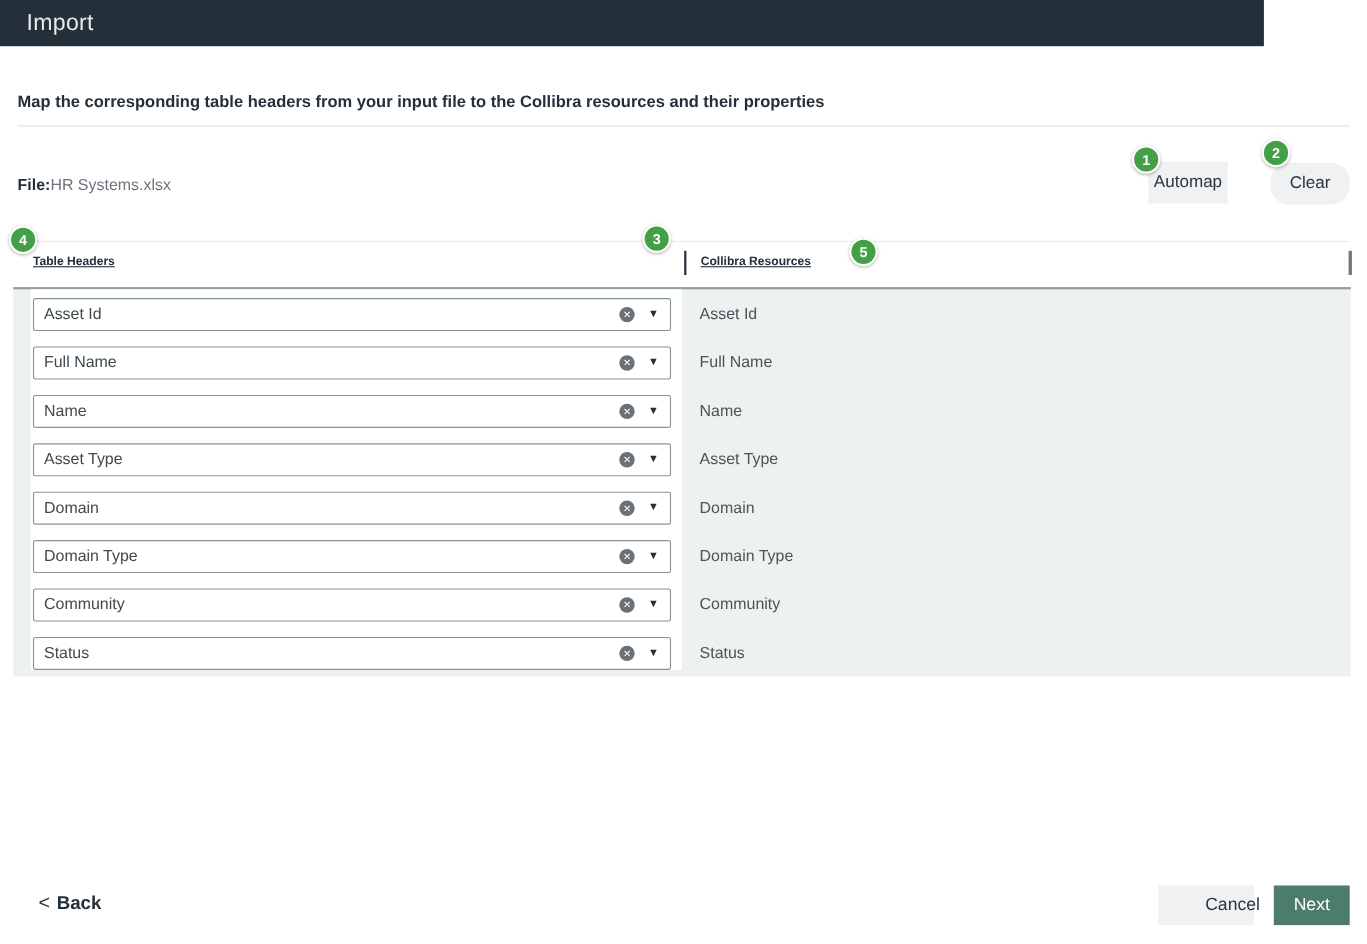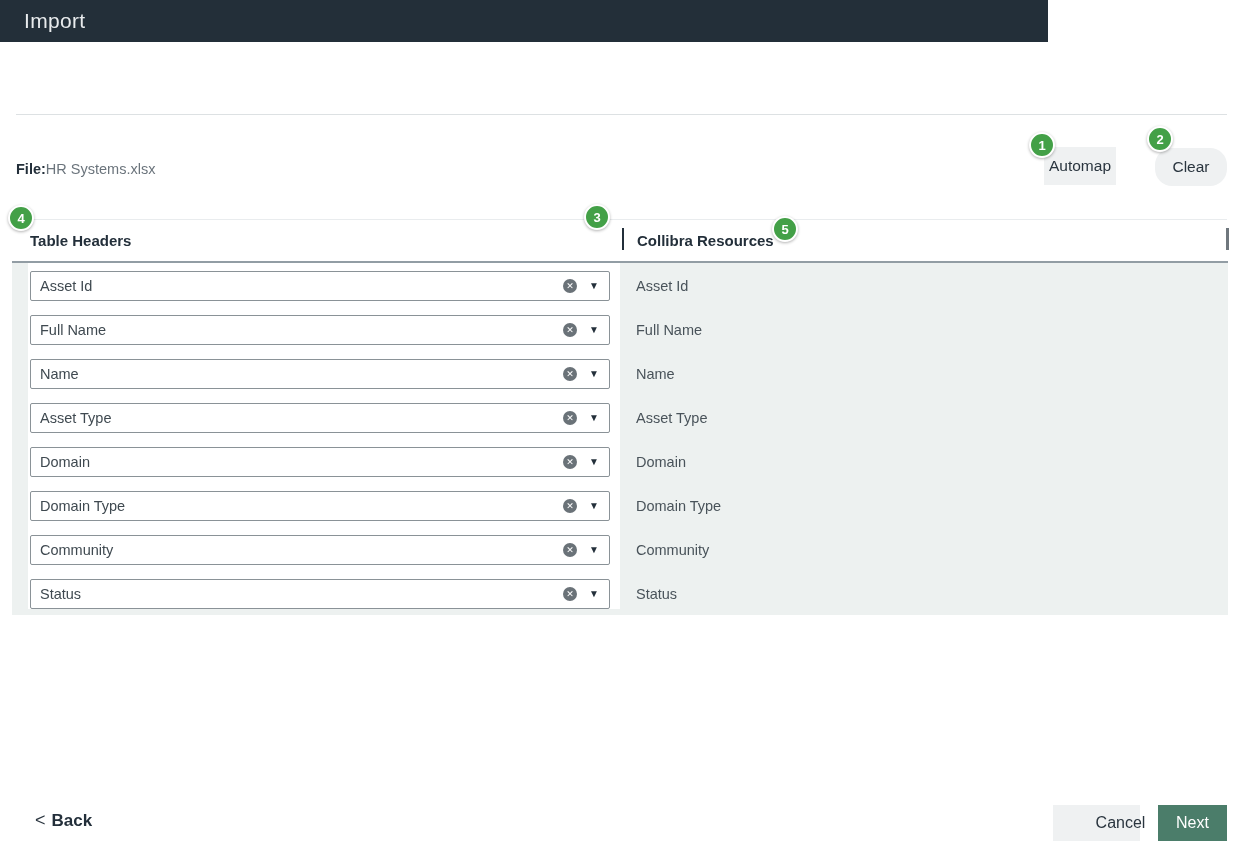--- a/index.html
+++ b/index.html
@@ -14,21 +14,21 @@
   html,body{background:#fff;}
   body{
     font-family:"Liberation Sans","DejaVu Sans",sans-serif;
     color:var(--ink);
   }
   .stage{
     position:relative;width:1243px;height:858px;background:#fff;overflow:hidden;
   }
   
   .titlebar{
-    position:absolute;left:0;top:0;width:1048px;height:42px;
+    position:absolute;left:0;top:0;width:1149px;height:42px;
     background:var(--titlebar-bg);
     display:flex;align-items:center;padding:0 24px;
   }
   .dialog-title{
     color:#e8ebed;font-size:21px;font-weight:400;letter-spacing:.3px;
   }
   .close-icon{
     position:absolute;right:22px;top:11px;color:#fff;font-size:15px;font-weight:700;
     cursor:pointer;line-height:20px;
   }
@@ -57,21 +57,21 @@
     color:#fff;font-size:13px;font-weight:700;
     display:flex;align-items:center;justify-content:center;
     box-shadow:0 1px 3px rgba(0,0,0,.3);z-index:30;
   }
   .badge-1{left:1029px;top:132px;}
   .badge-2{left:1147px;top:126px;}
   .badge-3{left:584px;top:204px;}
   .badge-4{left:8px;top:205px;}
   .badge-5{left:772px;top:216px;}
   
-  .col-heading{position:absolute;top:232px;font-size:15px;font-weight:700;color:var(--ink);}
+  .col-heading{position:absolute;top:232px;font-size:11px;font-weight:700;color:var(--ink);text-decoration:underline;}
   .heading-left{left:30px;}
   .heading-right{left:637px;}
   .vbar-dark{position:absolute;left:622px;top:228px;width:2px;height:22px;background:#232f3a;}
   .vbar-gray{position:absolute;left:1226px;top:228px;width:3px;height:22px;background:#6f777d;}
   
   .map-area{
     position:absolute;left:12px;top:261px;width:1216px;height:354px;
     background:var(--panel-bg);border-top:2px solid #929da4;
     display:flex;align-items:flex-start;
   }
@@ -112,20 +112,21 @@
 </head>
 <body>
 
 <div class="stage">
 
   <div class="titlebar">
     <span class="dialog-title">Import</span>
   </div>
   <span class="close-icon">✕</span>
 
+  <div class="instruction">Map the corresponding table headers from your input file to the Collibra resources and their properties</div>
   <div class="divider-1"></div>
 
   <div class="file-line">
     <span class="file-label">File:</span><span class="file-name">HR Systems.xlsx</span>
   </div>
   <button class="btn-flat automap-button">Automap</button>
   <button class="btn-flat clear-button">Clear</button>
 
   <div class="badge badge-1">1</div>
   <div class="badge badge-2">2</div>

